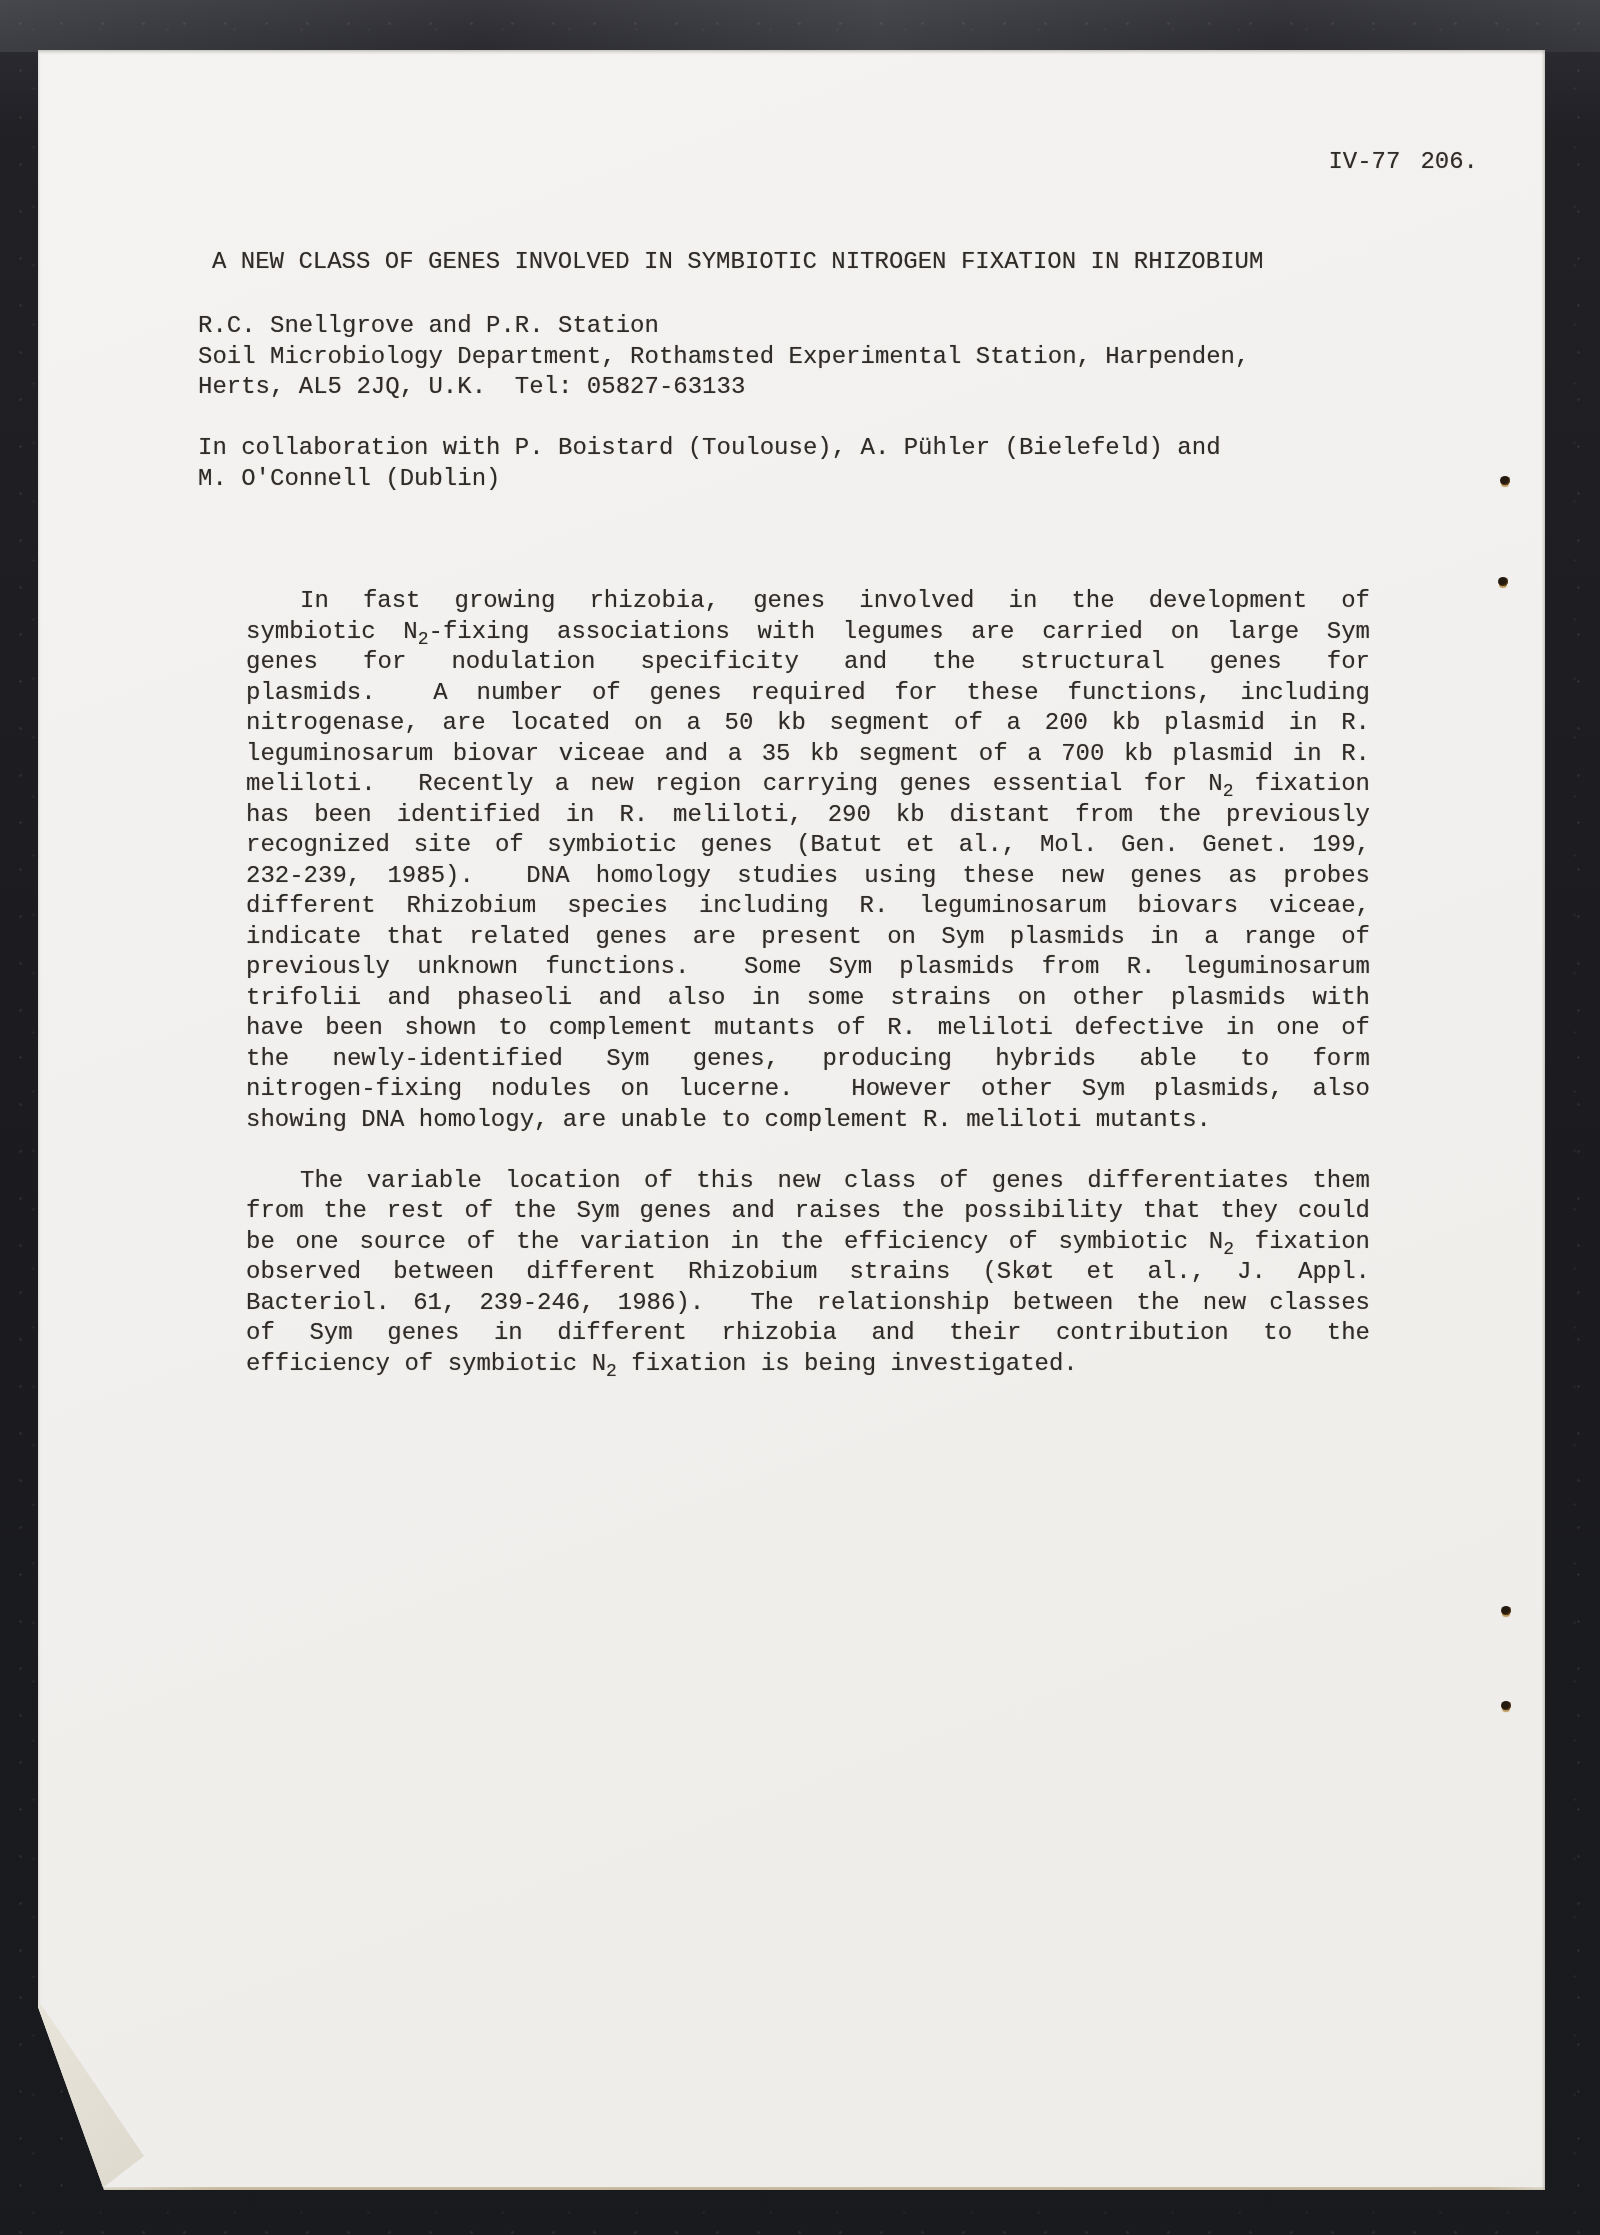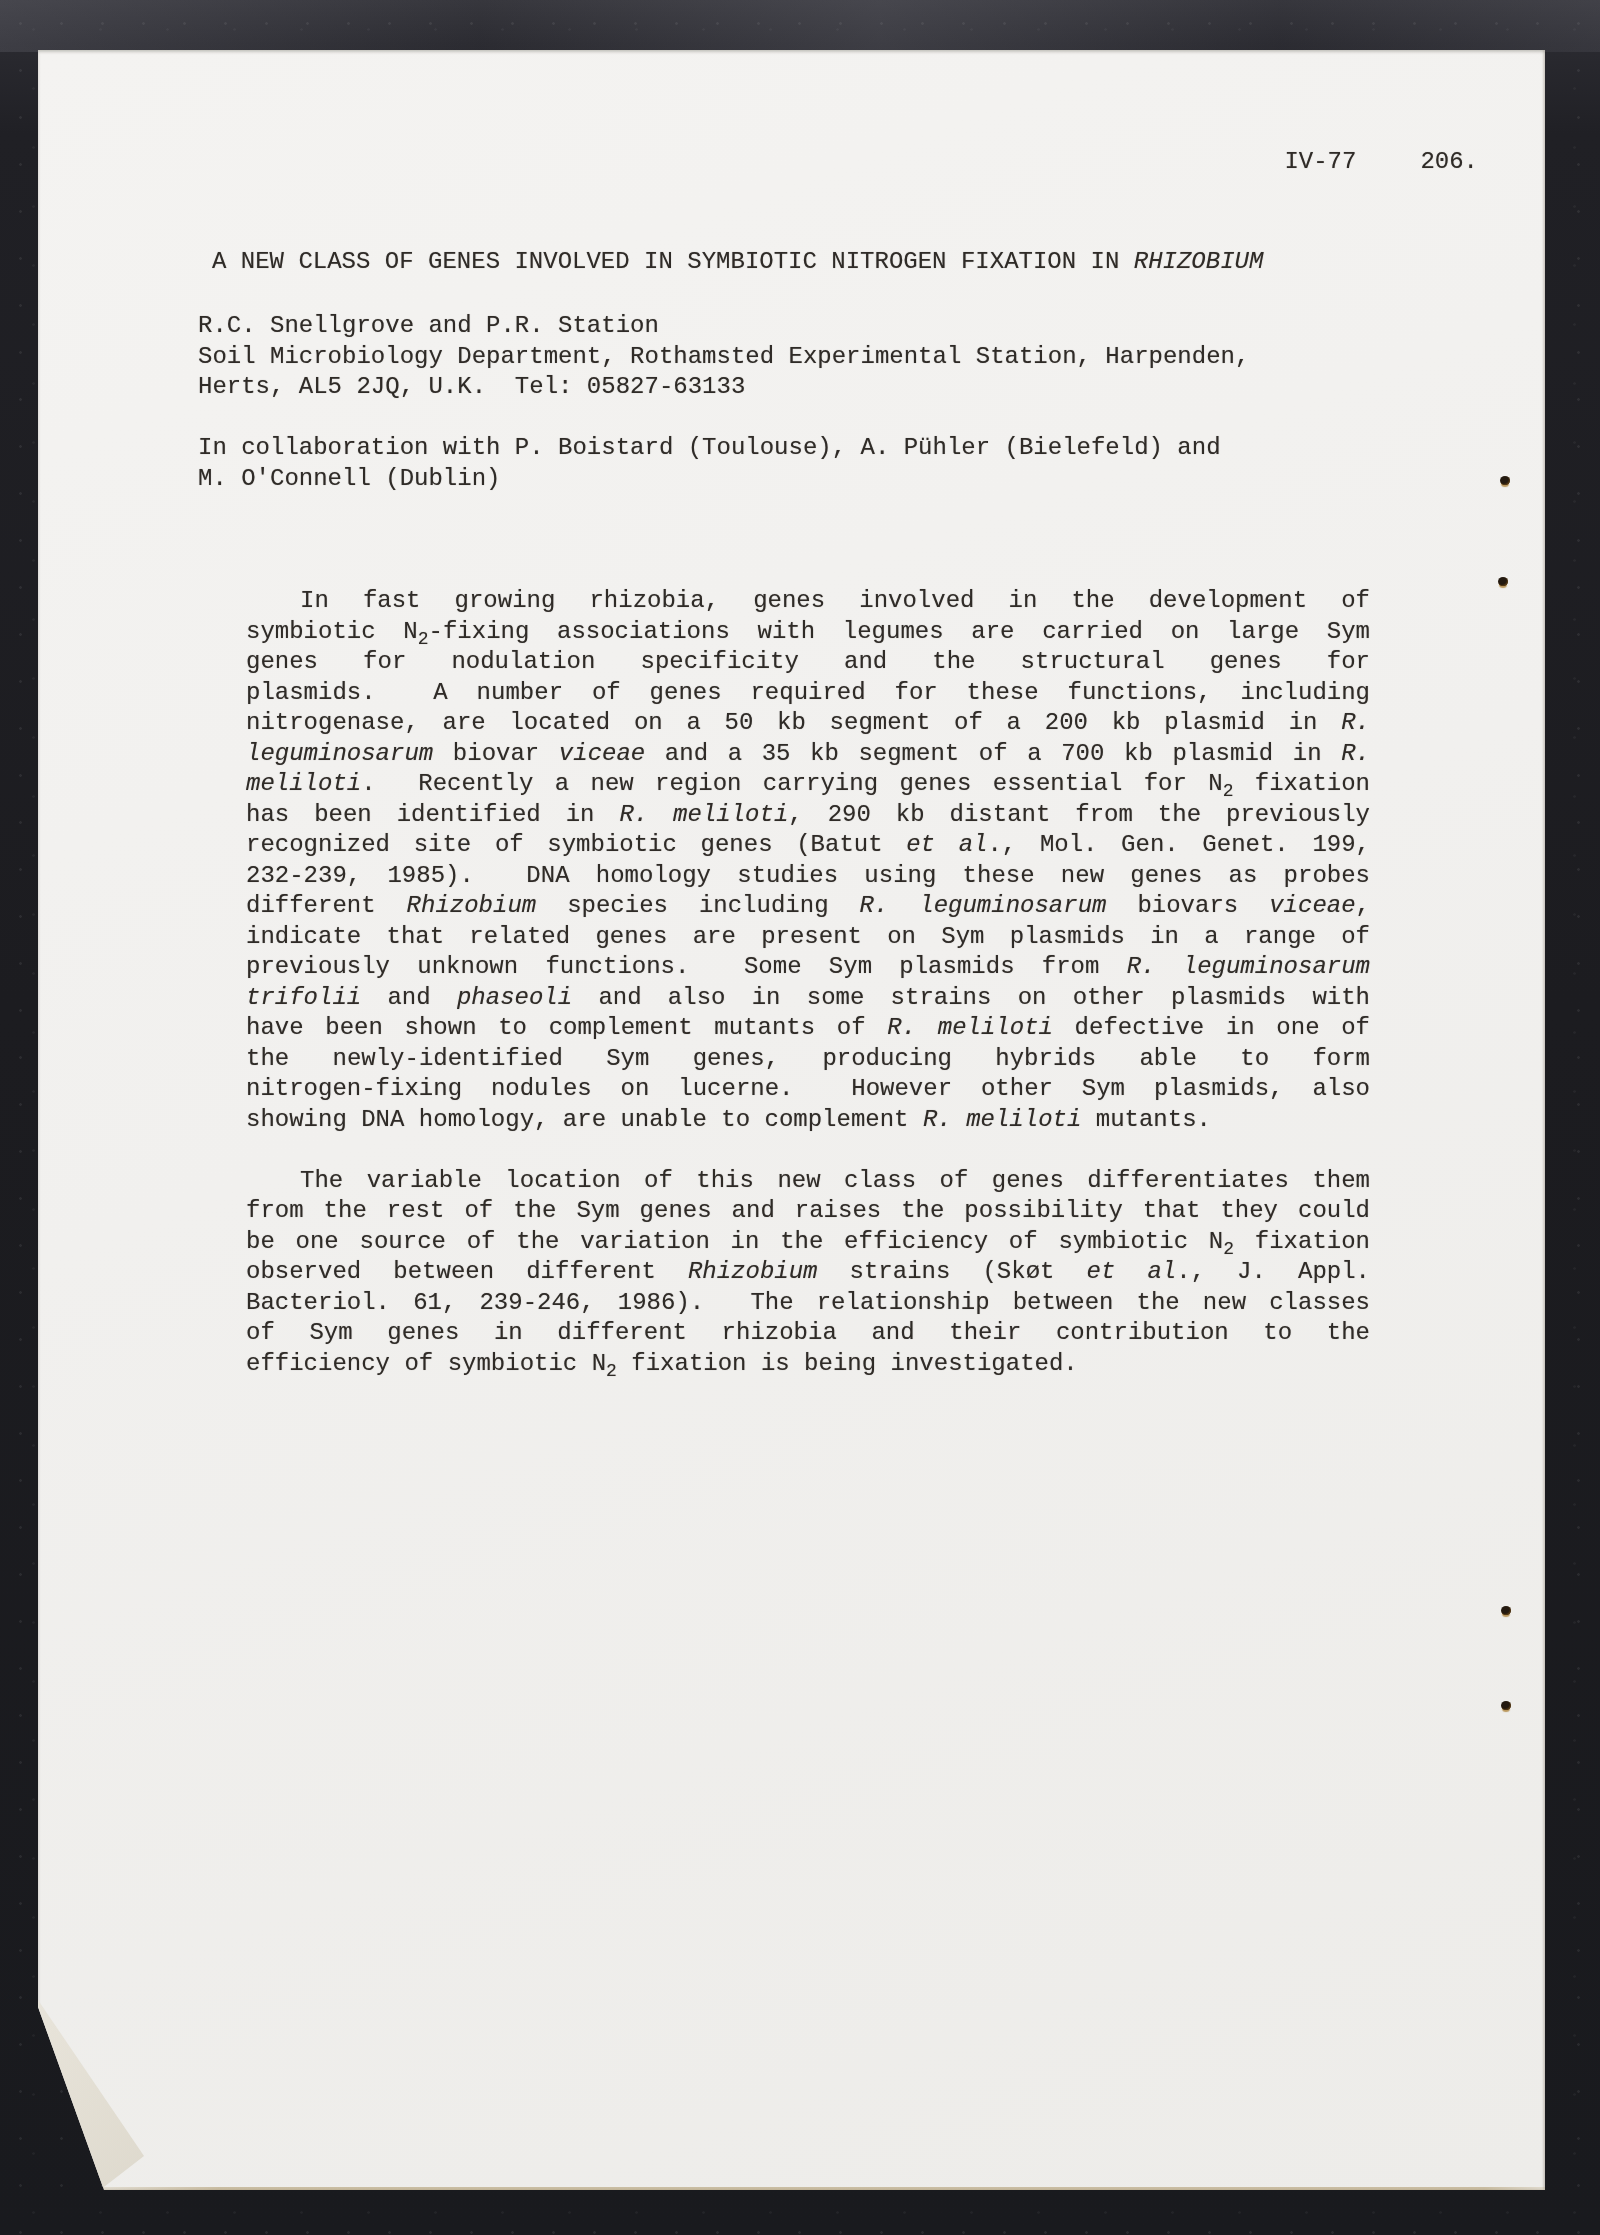--- a/index.html
+++ b/index.html
@@ -31,33 +31,33 @@
 
   .speck{position:absolute;width:10px;height:9px;border-radius:50%;background:#241a10;
     box-shadow:0 3px 1px -1px rgba(168,123,46,.75), inset -1px -1px 1px rgba(90,60,20,.9);}
   .s1{left:1462px;top:426px;} .s2{left:1460px;top:527px;}
   .s3{left:1463px;top:1556px;} .s4{left:1463px;top:1651px;}
 
   .paper, .paper *{color:#2f2b27;}
   .txt{font-size:24px;line-height:30.5px;letter-spacing:0;
        text-shadow:0 0 1px rgba(47,43,39,.38);}
 
-  .page-header{position:absolute;top:97px;right:67px;display:flex;gap:64px;}
+  .page-header{position:absolute;top:97px;right:67px;display:flex;gap:20px;}
   .title{position:absolute;left:174px;top:197px;white-space:nowrap;}
   .block{position:absolute;left:160px;width:1124px;}
   .authors{top:261px;}
   .collab{top:383px;}
   .body-text{top:536px;margin-left:48px;}
   .para + .para{margin-top:30.5px;}
 
   .line{min-height:30.5px;}
   .jl{text-align:justify;text-align-last:justify;text-justify:inter-word;}
   .last{text-align:left;}
   .ind{text-indent:54px;}
-  .i{font-style:italic;}
+  .i{}
   .u{text-underline-offset:5px;text-decoration-thickness:2px;}
   .sub{font-size:18px;vertical-align:-6px;line-height:0;}
 </style>
 </head>
 <body>
 
 <div class="scene">
   <div class="paper">
 
     <div class="page-header txt">

